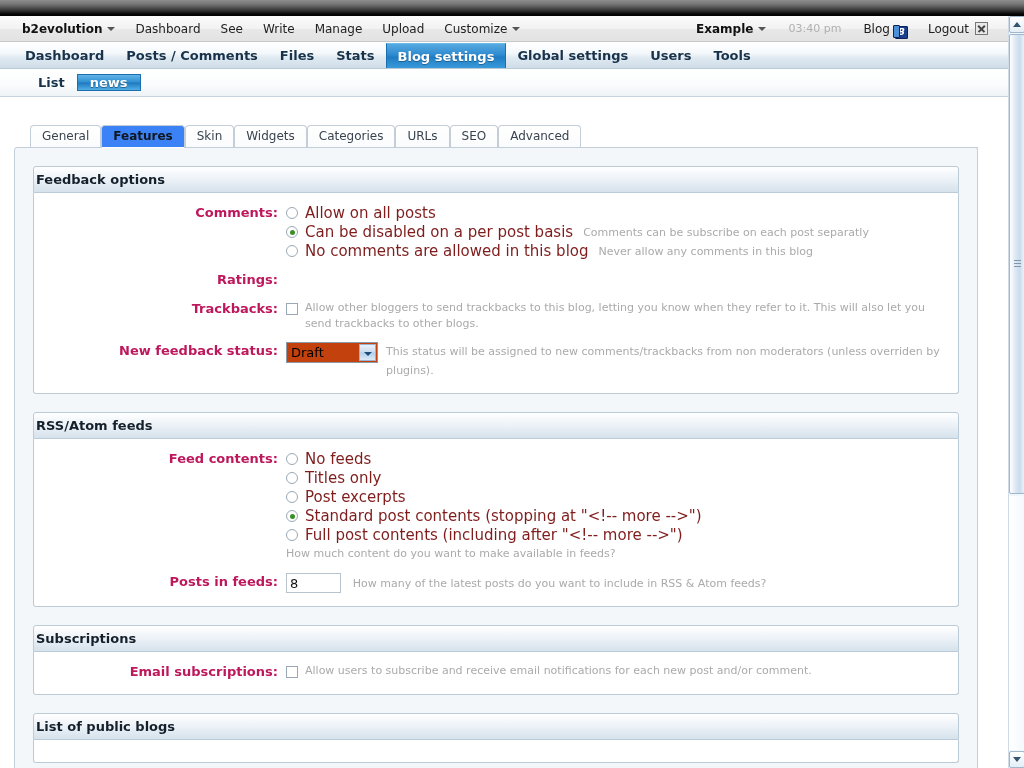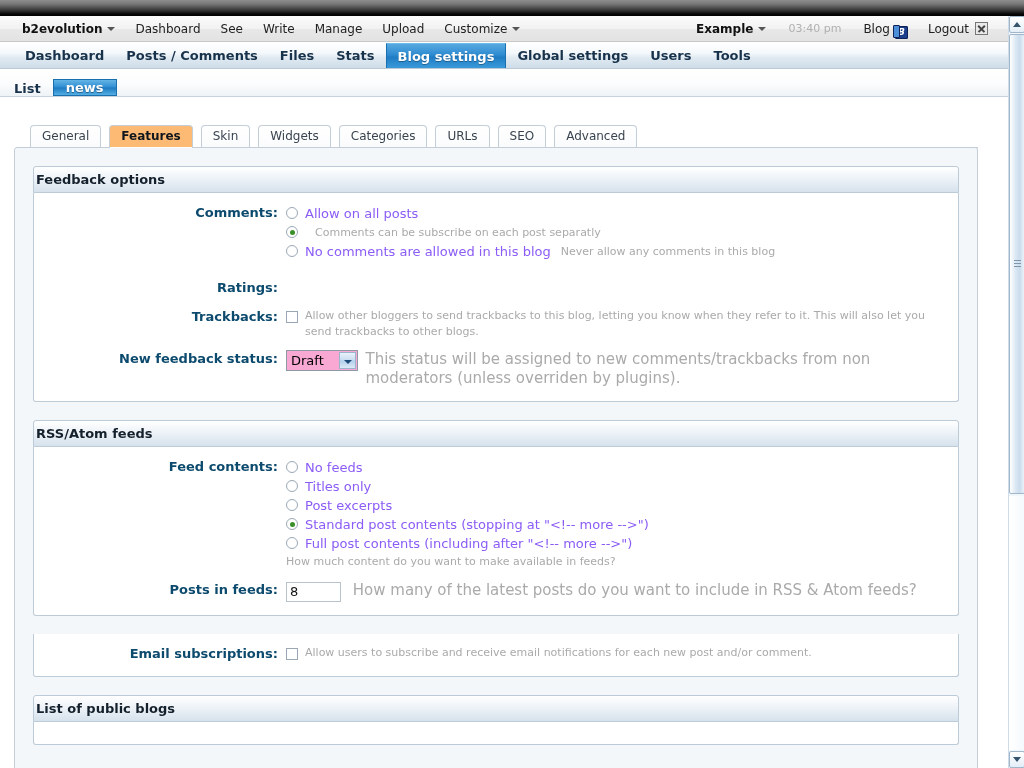--- a/index.html
+++ b/index.html
@@ -79,21 +79,21 @@
     border-left: 1px solid #1a6fae; border-right: 1px solid #1a6fae;
     border-top: 1px solid #6cbcea;
     text-shadow: 0 1px 0 rgba(0,0,0,.3);
   }
 
   
   .subnav {
     position: absolute; top: 69px; left: 0; width: 1008px; height: 28px;
     background: linear-gradient(to bottom, #ffffff 0%, #fbfcfd 55%, #eef3f7 100%);
     border-bottom: 1px solid #c6d3de;
-    display: flex; align-items: flex-end; padding-left: 2px;
+    display: flex; align-items: center; padding-left: 26px;
   }
   .subnav-item {
     font-size: 13px; font-weight: bold; color: #17324a;
     padding: 0 12px; display: flex; align-items: center; cursor: default;
   }
   .subnav-item.active {
     color: #fff;
     background: linear-gradient(to bottom, #64b4e6 0%, #2f8ed2 48%, #1d78c0 52%, #53aee3 100%);
     border: 1px solid #1a6fae;
     text-shadow: 0 1px 0 rgba(0,0,0,.35);
@@ -101,33 +101,33 @@
 
   
   .page {
     position: absolute; top: 97px; left: 0; width: 1008px; height: 671px;
     background: #ffffff;
   }
 
   
   .tabrow {
     position: absolute; top: 29px; left: 30px; width: 948px; height: 22px;
-    display: flex; align-items: flex-end; gap: 8px;
+    display: flex; align-items: flex-end; gap: 0;
     border-bottom: 1px solid #c3ced8;
   }
   .tab {
     font-size: 12px; color: #3a4450;
     padding: 3px 11px 3px 11px;
     background: linear-gradient(to bottom, #ffffff 0%, #fafbfc 100%);
     border: 1px solid #c3ced8; border-bottom: none;
     border-radius: 4px 4px 0 0;
     line-height: 15px; cursor: default;
   }
   .tab.active {
-    font-weight: bold; color: #10161d; background: #fdba74;
+    font-weight: bold; color: #10161d; background: #3b82f6;
     position: relative; z-index: 2;
   }
   .tab.active:after {
     content: ""; position: absolute; left: 0; right: 0; bottom: -1px; height: 1px; background: #fff;
   }
 
   
   .panel {
     position: absolute; top: 50px; left: 14px; width: 964px; height: 640px;
     background: #f3f7fa;
@@ -150,51 +150,51 @@
     background: #ffffff;
     border: 1px solid #bccbd8; border-top: none;
     border-radius: 0 0 3px 3px;
     padding: 10px 0 12px 0;
   }
 
   
   .row { display: flex; align-items: flex-start; margin: 0 0 0 0; padding: 1px 0; }
   .row-label {
     width: 252px; text-align: right; padding-right: 8px;
-    font-size: 13px; font-weight: bold; color: #0c4a6e; line-height: 18px;
+    font-size: 13px; font-weight: bold; color: #be185d; line-height: 18px;
     flex: 0 0 252px;
   }
   .row-field { flex: 1 1 auto; padding-top: 0; }
 
   .opt { display: flex; align-items: flex-start; line-height: 19px; }
-  .opt-text { font-size: 13px; color: #8b5cf6; }
+  .opt-text { font-size: 15px; color: #7f1d1d; }
   .opt-note { font-size: 11px; color: #aaaaaa; margin-left: 10px; }
   .note { font-size: 11px; color: #aaaaaa; line-height: 16px; }
-  .note-inline { font-size: 15px; color: #aaaaaa; margin-left: 8px; line-height: 19px; }
+  .note-inline { font-size: 11px; color: #aaaaaa; margin-left: 8px; line-height: 19px; }
 
   
   .radio {
     width: 12px; height: 12px; border-radius: 50%;
     border: 1px solid #9aa8b5; background: #fff;
     margin: 3px 7px 0 0; flex: 0 0 12px; position: relative; cursor: pointer;
   }
   .radio.on:after {
     content: ""; position: absolute; left: 2.5px; top: 2.5px;
     width: 5px; height: 5px; border-radius: 50%; background: #3a8f28;
   }
   
   .cbox {
     width: 12px; height: 12px; border: 1px solid #9aa8b5; background: #fff;
     margin: 3px 7px 0 0; flex: 0 0 12px; position: relative; cursor: pointer;
   }
 
   
   .select {
     display: inline-flex; align-items: center; width: 100px; height: 21px;
-    border: 1px solid #8c9aa8; background: #f9a8d4; font-size: 13px;
+    border: 1px solid #8c9aa8; background: #c2410c; font-size: 13px;
     padding-left: 4px; position: relative; vertical-align: middle; cursor: pointer;
   }
   .select .sel-arrow {
     position: absolute; right: 1px; top: 1px; width: 17px; height: 17px;
     background: linear-gradient(to bottom, #eaf2fa 0%, #c7dcf0 48%, #b0cfea 52%, #dceaf7 100%);
     border: 1px solid #9ab4cd;
   }
   .select .sel-arrow:after {
     content: ""; position: absolute; left: 4px; top: 7px;
     border-left: 4px solid transparent; border-right: 4px solid transparent;
@@ -310,31 +310,32 @@
 
         <div class="row">
           <div class="row-label">Comments:</div>
           <div class="row-field">
             <div class="opt">
               <span class="radio"></span>
               <span class="opt-text">Allow on all posts</span>
             </div>
             <div class="opt">
               <span class="radio on"></span>
+              <span class="opt-text">Can be disabled on a per post basis</span>
               <span class="opt-note">Comments can be subscribe on each post separatly</span>
             </div>
             <div class="opt">
               <span class="radio"></span>
               <span class="opt-text">No comments are allowed in this blog</span>
               <span class="opt-note">Never allow any comments in this blog</span>
             </div>
           </div>
         </div>
 
-        <div class="row" style="margin-top:16px">
+        <div class="row" style="margin-top:8px">
           <div class="row-label">Ratings:</div>
         </div>
 
         <div class="row" style="margin-top:9px">
           <div class="row-label">Trackbacks:</div>
           <div class="row-field" style="padding-right:18px">
             <div class="opt">
               <span class="cbox"></span>
               <span class="note">Allow other bloggers to send trackbacks to this blog, letting you know when they refer to it. This will also let you send trackbacks to other blogs.</span>
             </div>
@@ -393,20 +394,21 @@
           <div class="row-field">
             <input class="tinput" type="text" value="8" style="">
             <span class="note-inline">How many of the latest posts do you want to include in RSS &amp; Atom feeds?</span>
           </div>
         </div>
 
       </div>
     </div>
 
     <div class="fs">
+      <div class="fs-title">Subscriptions</div>
       <div class="fs-body">
         <div class="row">
           <div class="row-label">Email subscriptions:</div>
           <div class="row-field">
             <div class="opt">
               <span class="cbox"></span>
               <span class="note">Allow users to subscribe and receive email notifications for each new post and/or comment.</span>
             </div>
           </div>
         </div>

